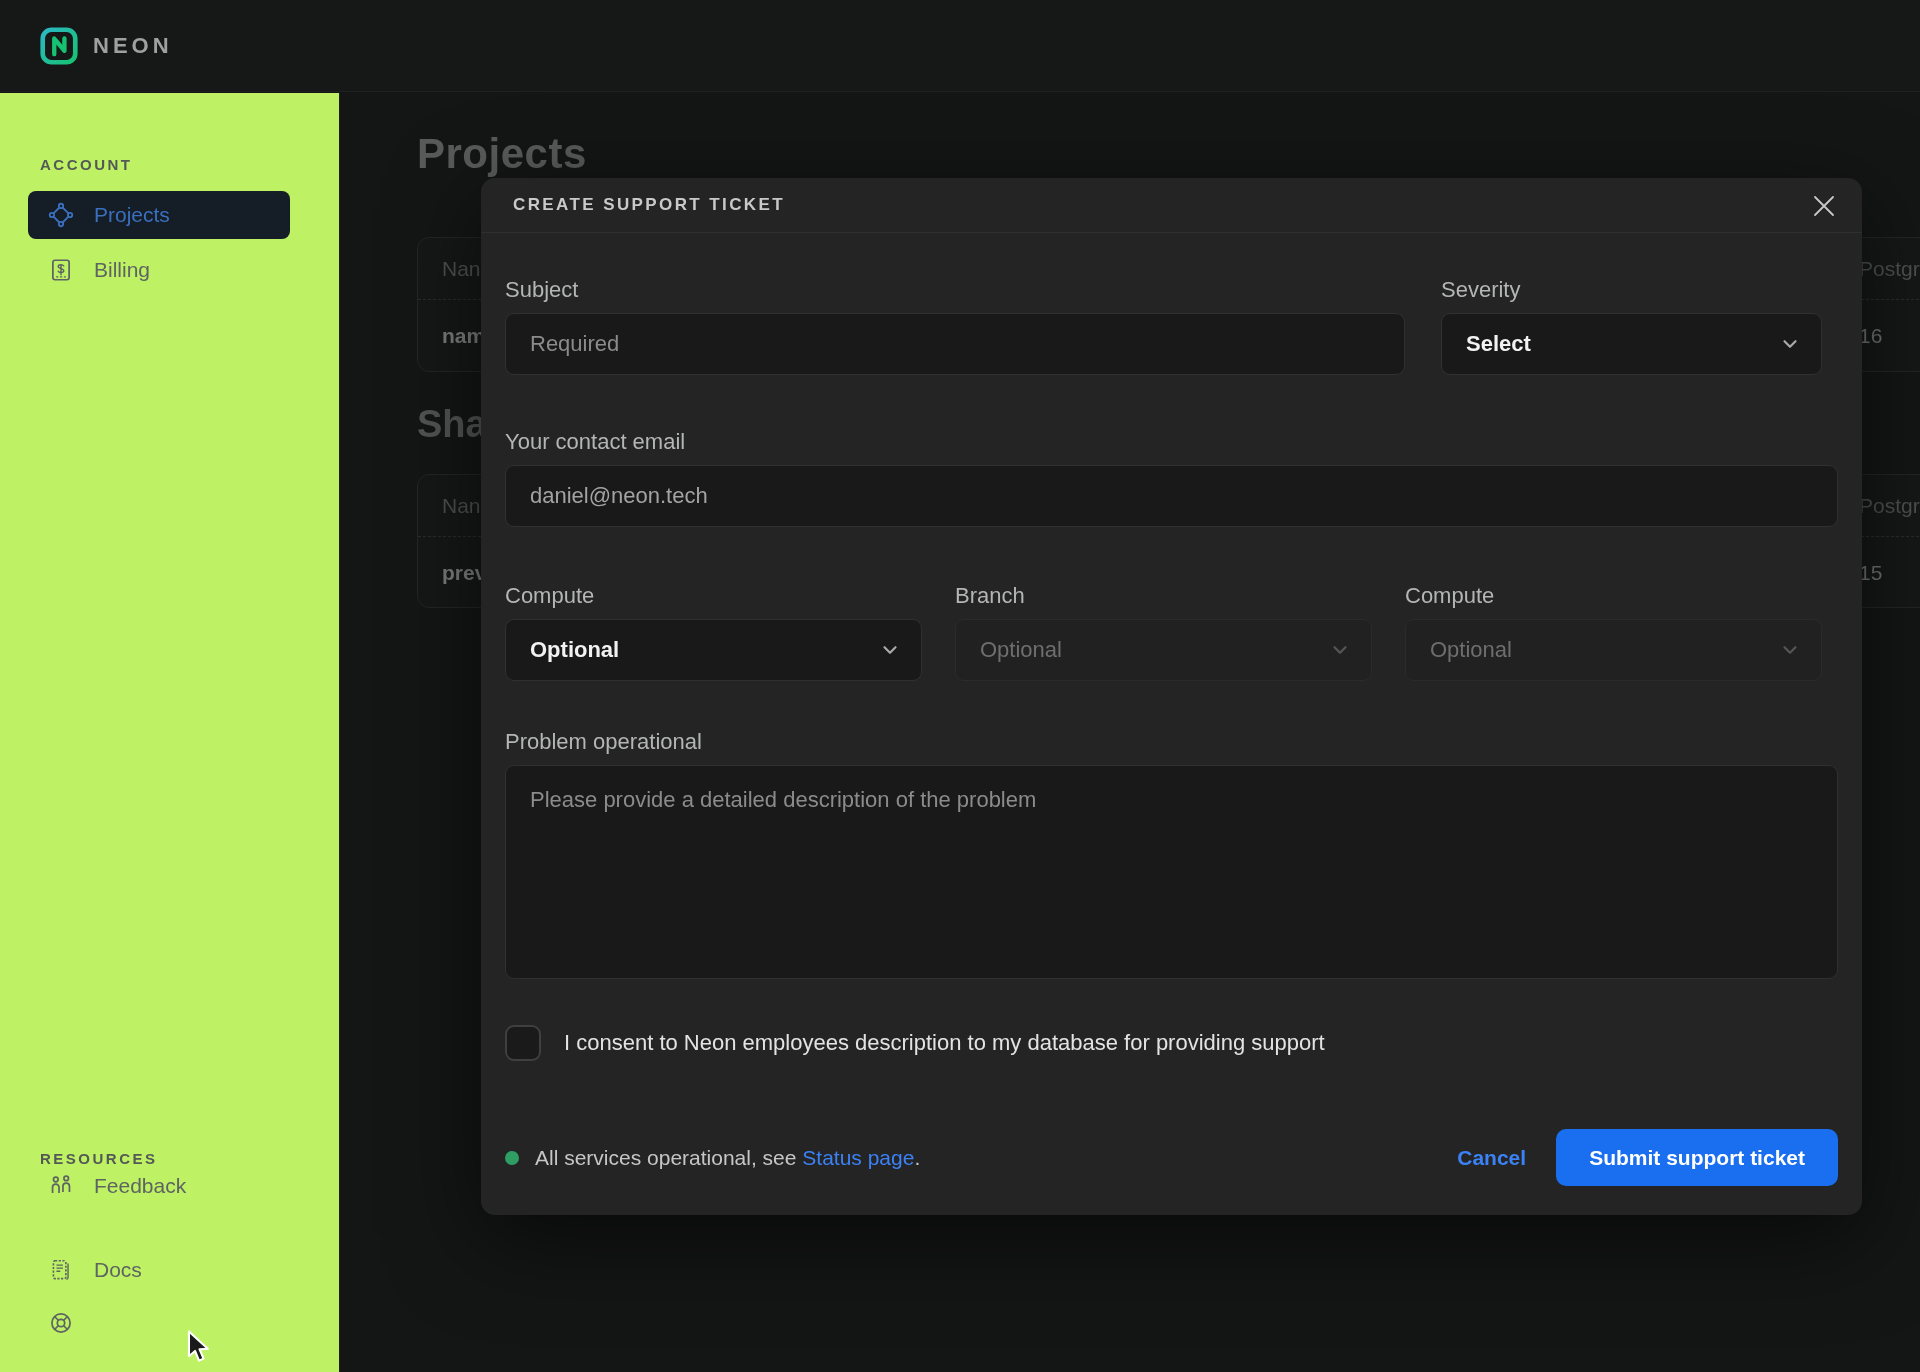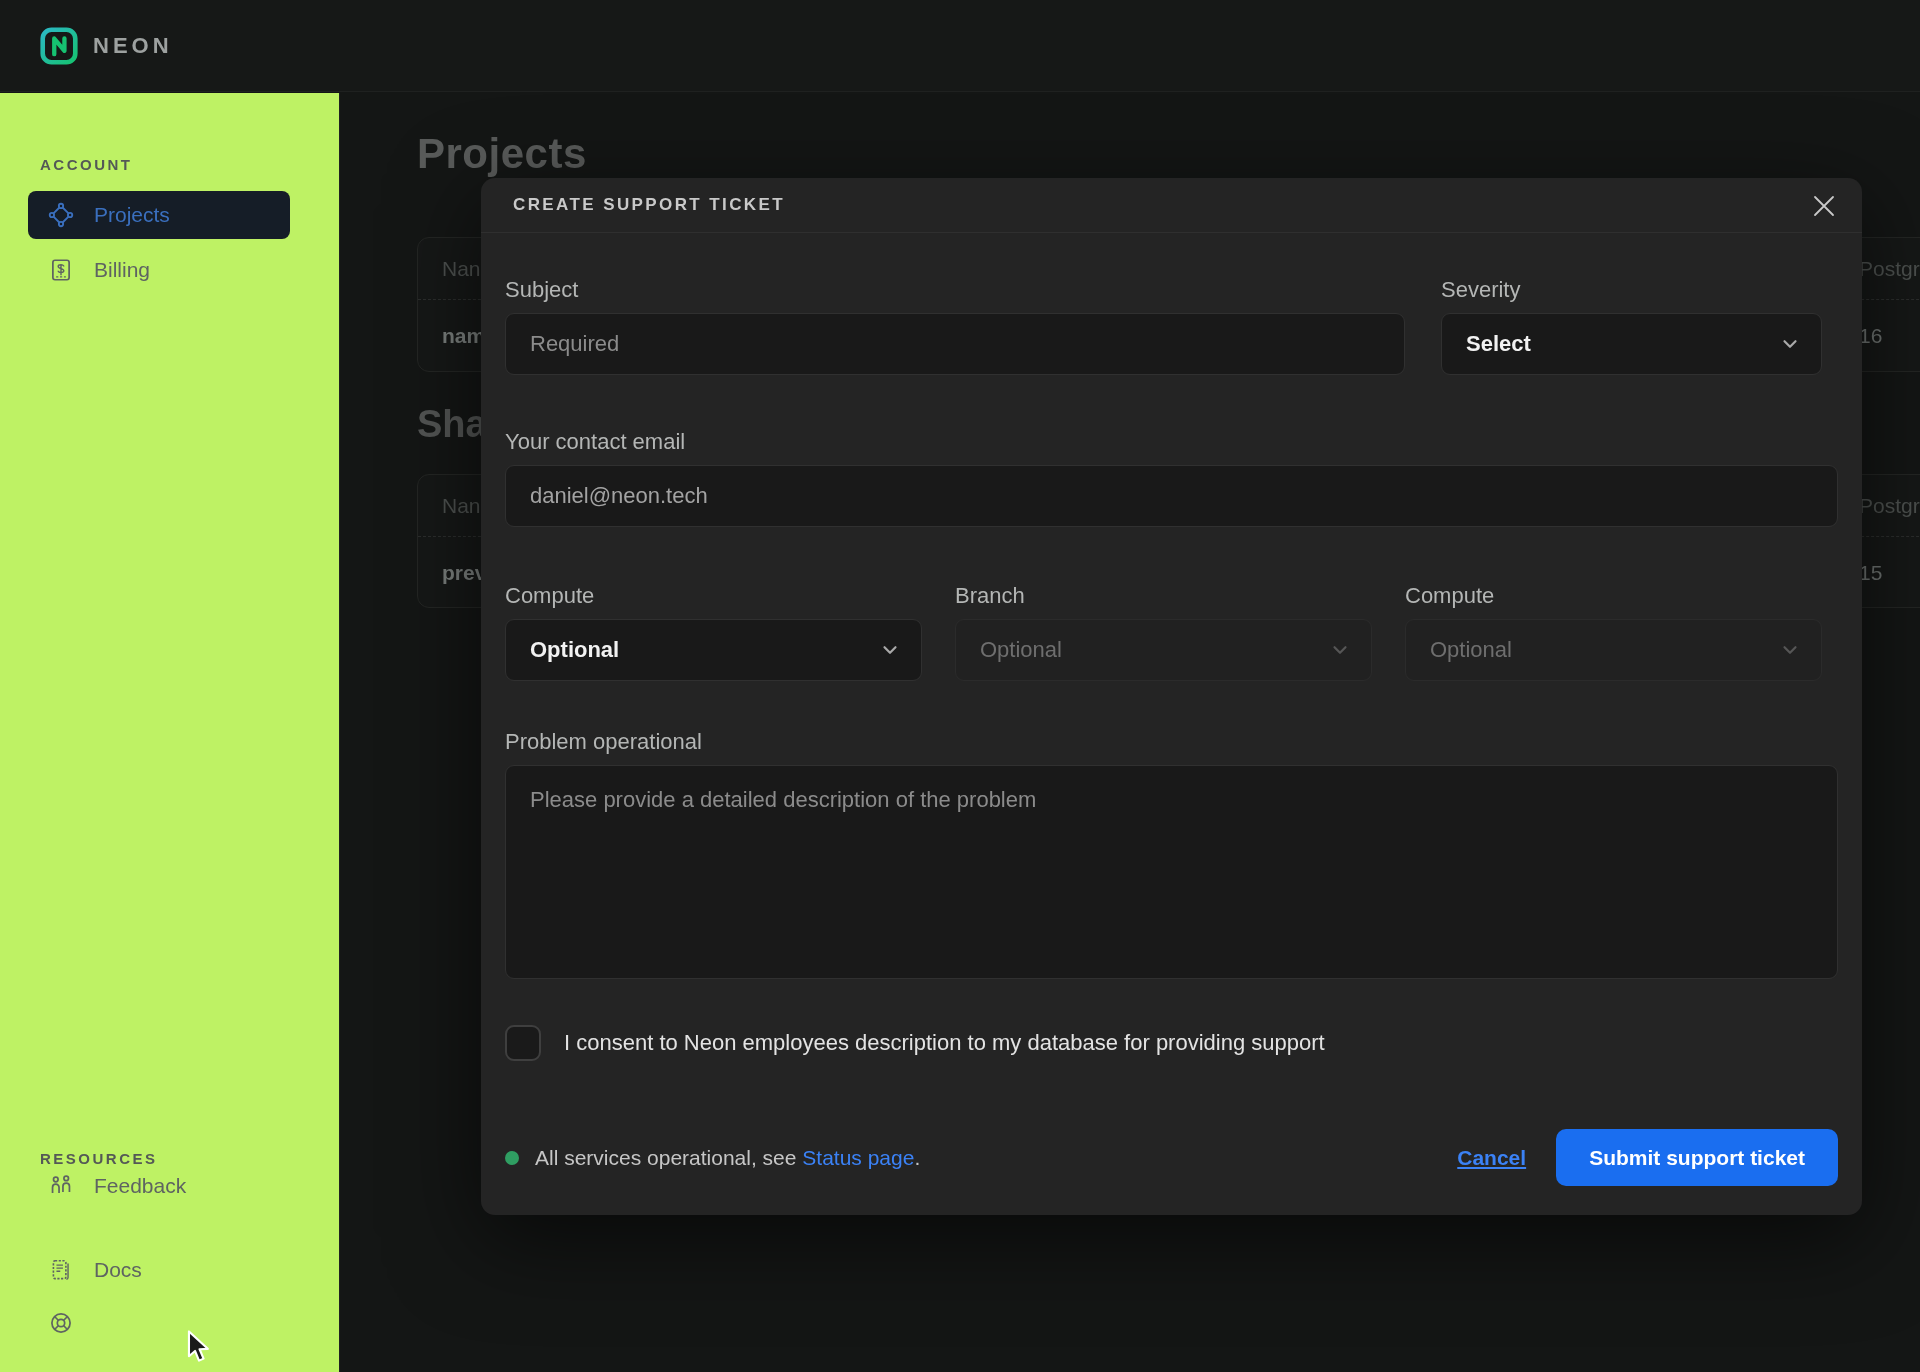--- a/index.html
+++ b/index.html
@@ -60,21 +60,21 @@
 
   .consent { display:flex; align-items:center; gap:23px; margin-top:46px; cursor:pointer; }
   .checkbox { width:36px; height:36px; background:#1a1a1a; border:2px solid #3f3f3f; border-radius:9px; flex:0 0 36px; }
   .consent-text { font-size:22px; color:#e3e3e3; }
 
   .modal-footer { display:flex; align-items:center; margin-top:68px; }
   .status { display:flex; align-items:center; gap:16px; font-size:21px; color:#c6c6c6; }
   .dot { width:14px; height:14px; border-radius:50%; background:#2f9e62; }
   .link { color:#3b82f6; cursor:pointer; text-decoration:none; }
   .grow { flex:1; }
-  .cancel-btn { font-size:21px; font-weight:600; color:#3b82f6; cursor:pointer; margin-right:30px; background:none; border:none; font-family:inherit;text-decoration:underline; }
+  .cancel-btn { font-size:21px; font-weight:600; color:#3b82f6; cursor:pointer; margin-right:30px; background:none; border:none; font-family:inherit; }
   .submit-btn { height:57px; padding:0 33px; background:#1a6ef0; border:none; border-radius:10px; color:#fff; font-size:21px; font-weight:700; font-family:inherit; cursor:pointer; }
 
   .cursor { position:absolute; left:186px; top:1330px; z-index:50; }
 </style>
 </head>
 <body>
 
 <div class="app">
 
   <header class="topbar">

